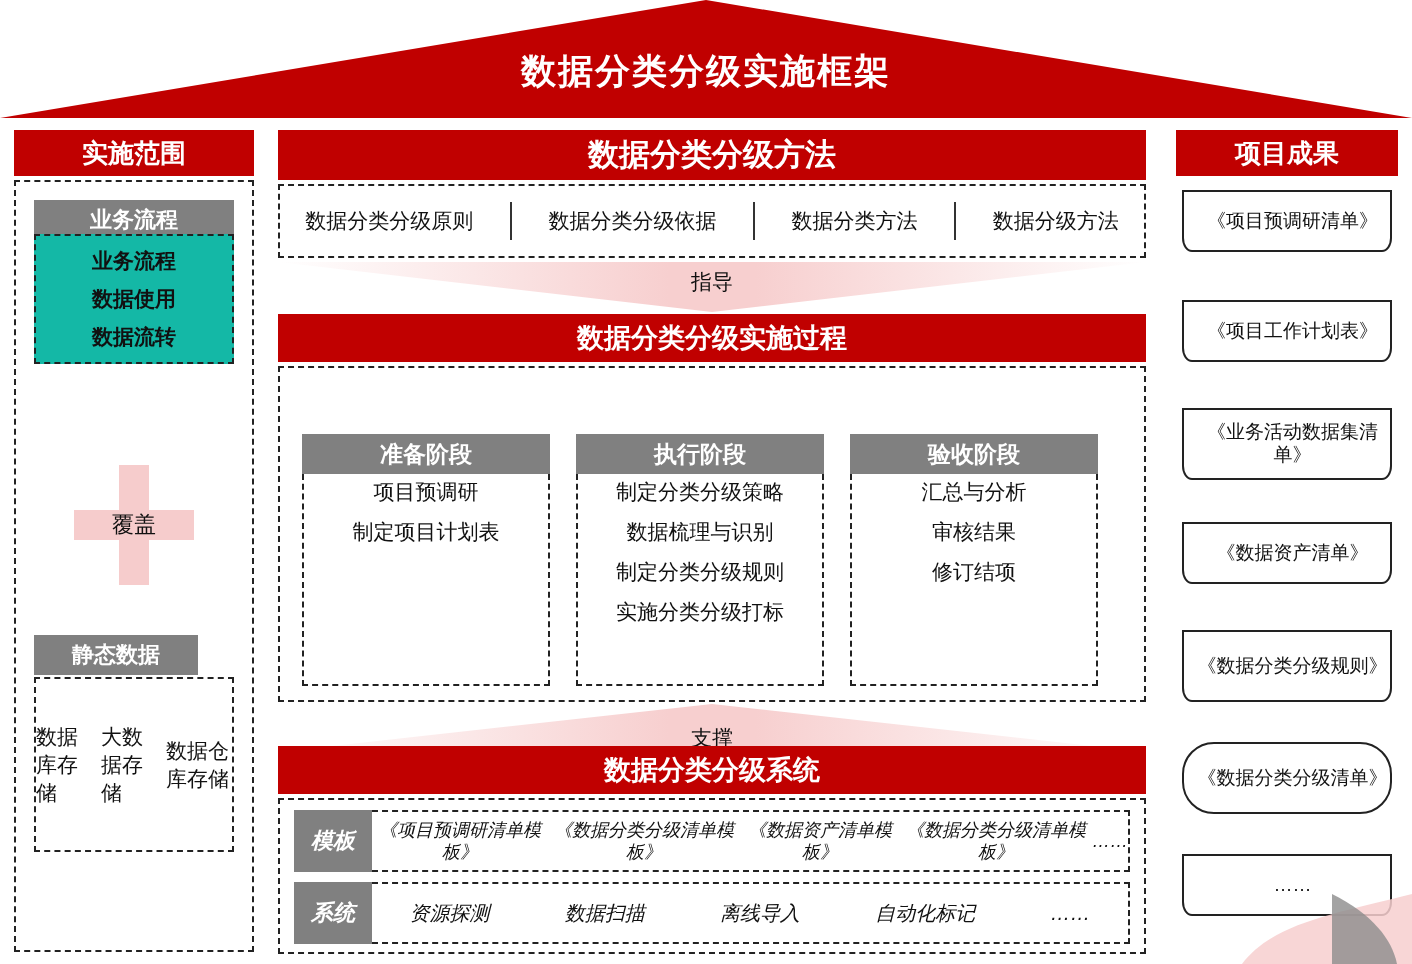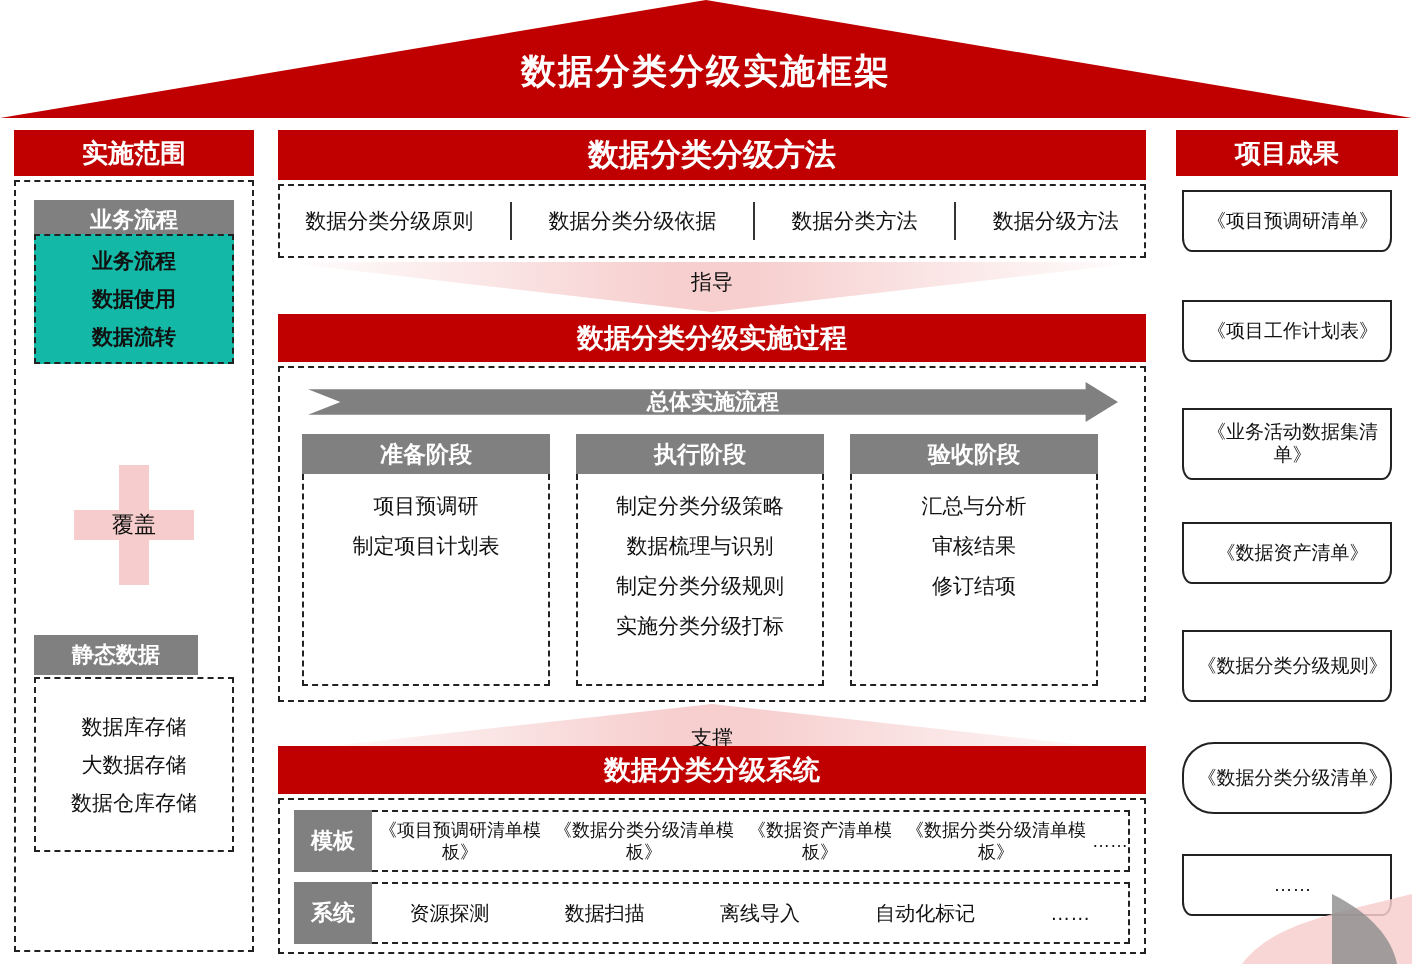--- a/index.html
+++ b/index.html
@@ -57,21 +57,21 @@
     position:absolute;left:20px;top:104px;width:200px;height:130px;
     border:2px dashed #222;box-sizing:border-box;background:#14b8a6;
     display:flex;flex-direction:column;align-items:center;justify-content:center;gap:10px;
     font-size:21px;
     font-weight:bold;
   }
   .sta-hdr{left:20px;top:505px;width:164px;height:40px;}
   .sta-box{
     position:absolute;left:20px;top:547px;width:200px;height:175px;
     border:2px dashed #222;box-sizing:border-box;background:#fff;
-    display:flex;flex-direction:column;align-items:center;justify-content:center;gap:10px;
+    display:flex;flex-direction:row;align-items:center;justify-content:center;gap:10px;
     font-size:21px;
   }
   .cover-cross{
     position:absolute;left:60px;top:335px;width:120px;height:120px;
   }
   .cover-cross .v{position:absolute;left:45px;top:0;width:30px;height:120px;background:#f6cccc;}
   .cover-cross .h{position:absolute;left:0;top:45px;width:120px;height:30px;background:#f6cccc;}
   .cover-cross .lbl{
     position:absolute;left:0;top:40px;width:120px;text-align:center;
     font-size:22px;color:#111;line-height:40px;
@@ -113,21 +113,21 @@
     clip-path:polygon(0% 18%, 96% 18%, 96% 0%, 100% 50%, 96% 100%, 96% 82%, 0% 82%, 4% 50%);
     color:#fff;font-weight:bold;font-size:22px;
     display:flex;align-items:center;justify-content:center;
   }
   .stage{
     position:absolute;top:66px;width:248px;
   }
   .stage .sh{height:40px;font-size:23px;}
   .stage .sb{
     border:2px dashed #222;border-top:none;box-sizing:border-box;background:#fff;
-    display:flex;flex-direction:column;align-items:center;padding-top:18px;gap:12px;
+    display:flex;flex-direction:column;align-items:center;padding-top:4px;gap:12px;
     font-size:21px;
   }
   .stage1{left:22px;}
   .stage2{left:296px;}
   .stage3{left:570px;}
   .sb1{height:212px;}
   .sb2{height:212px;}
   .sb3{height:212px;}
 
   .arrow-support{
@@ -141,20 +141,21 @@
   .arrow-support .lbl{
     position:absolute;left:0;top:20px;width:868px;text-align:center;
     font-size:21px;color:#111;
   }
 
   .sys-hdr{position:absolute;left:0;top:616px;width:868px;height:48px;font-size:27px;}
   .sys-box{
     position:absolute;left:0;top:668px;width:868px;height:156px;
     border:2px dashed #222;box-sizing:border-box;background:#fff;
     padding:10px 14px 0 14px;
+    font-style:italic;
   }
   .sys-row{
     display:flex;align-items:stretch;margin-bottom:10px;height:62px;
   }
   .sys-tag{
     width:78px;background:#808080;color:#fff;font-weight:bold;font-size:22px;
     display:flex;align-items:center;justify-content:center;flex:none;
   }
   .sys-items{
     flex:1;border:2px dashed #222;border-left:none;box-sizing:border-box;
@@ -240,21 +241,20 @@
       <div class="method-item">数据分级方法</div>
     </div>
 
     <div class="arrow-guide">
       <div class="shp"></div>
       <div class="lbl">指导</div>
     </div>
 
     <div class="redbar proc-hdr">数据分类分级实施过程</div>
     <div class="proc-box">
-      <div class="flow-arrow">总体实施流程</div>
 
       <div class="stage stage1">
         <div class="graybar sh">准备阶段</div>
         <div class="sb sb1">
           <div>项目预调研</div>
           <div>制定项目计划表</div>
         </div>
       </div>
 
       <div class="stage stage2">

